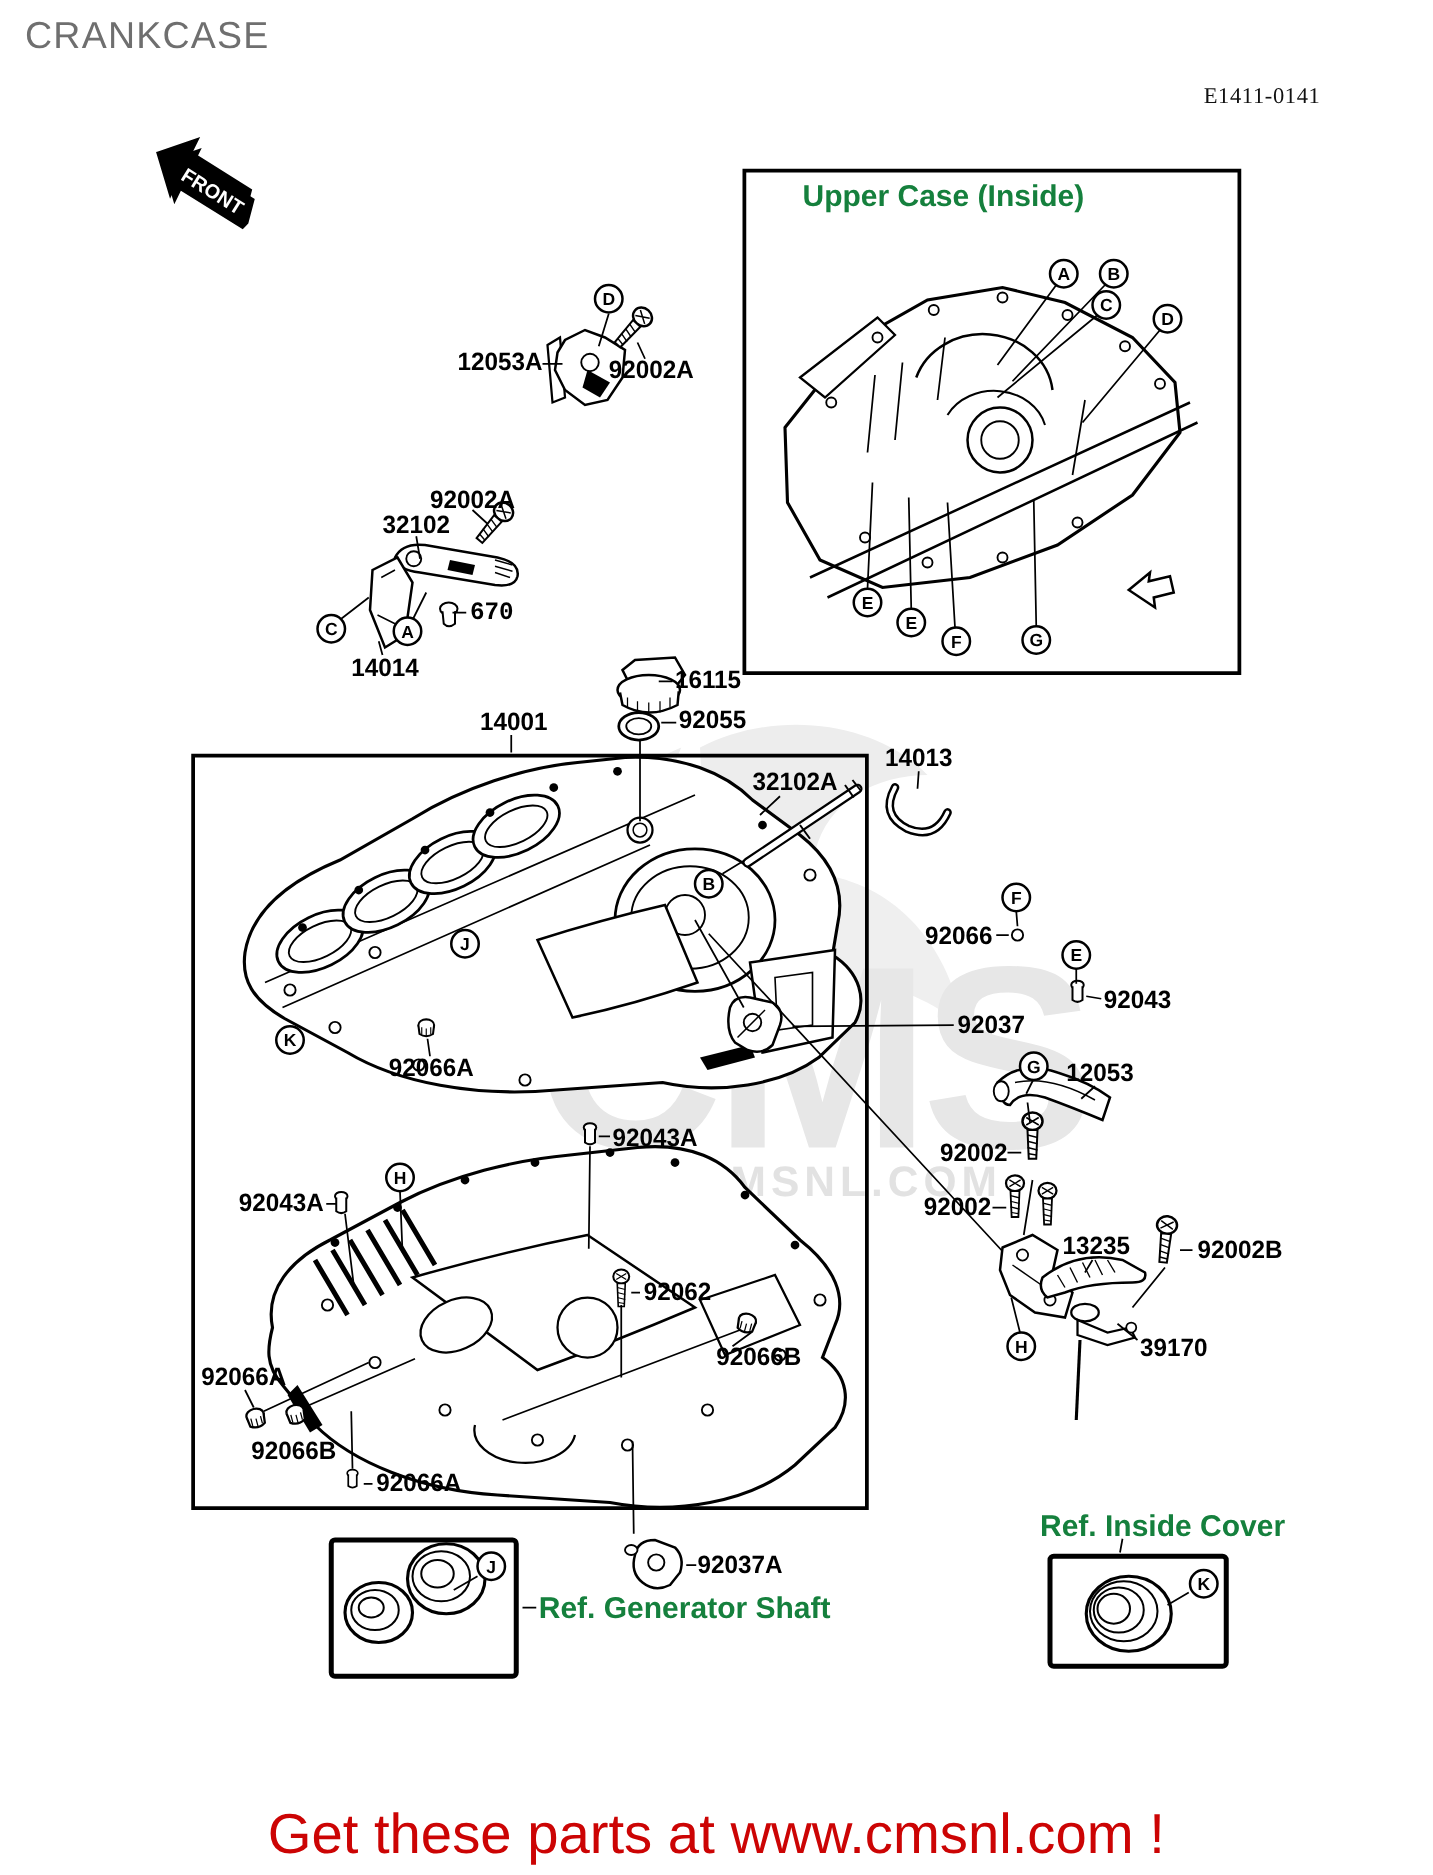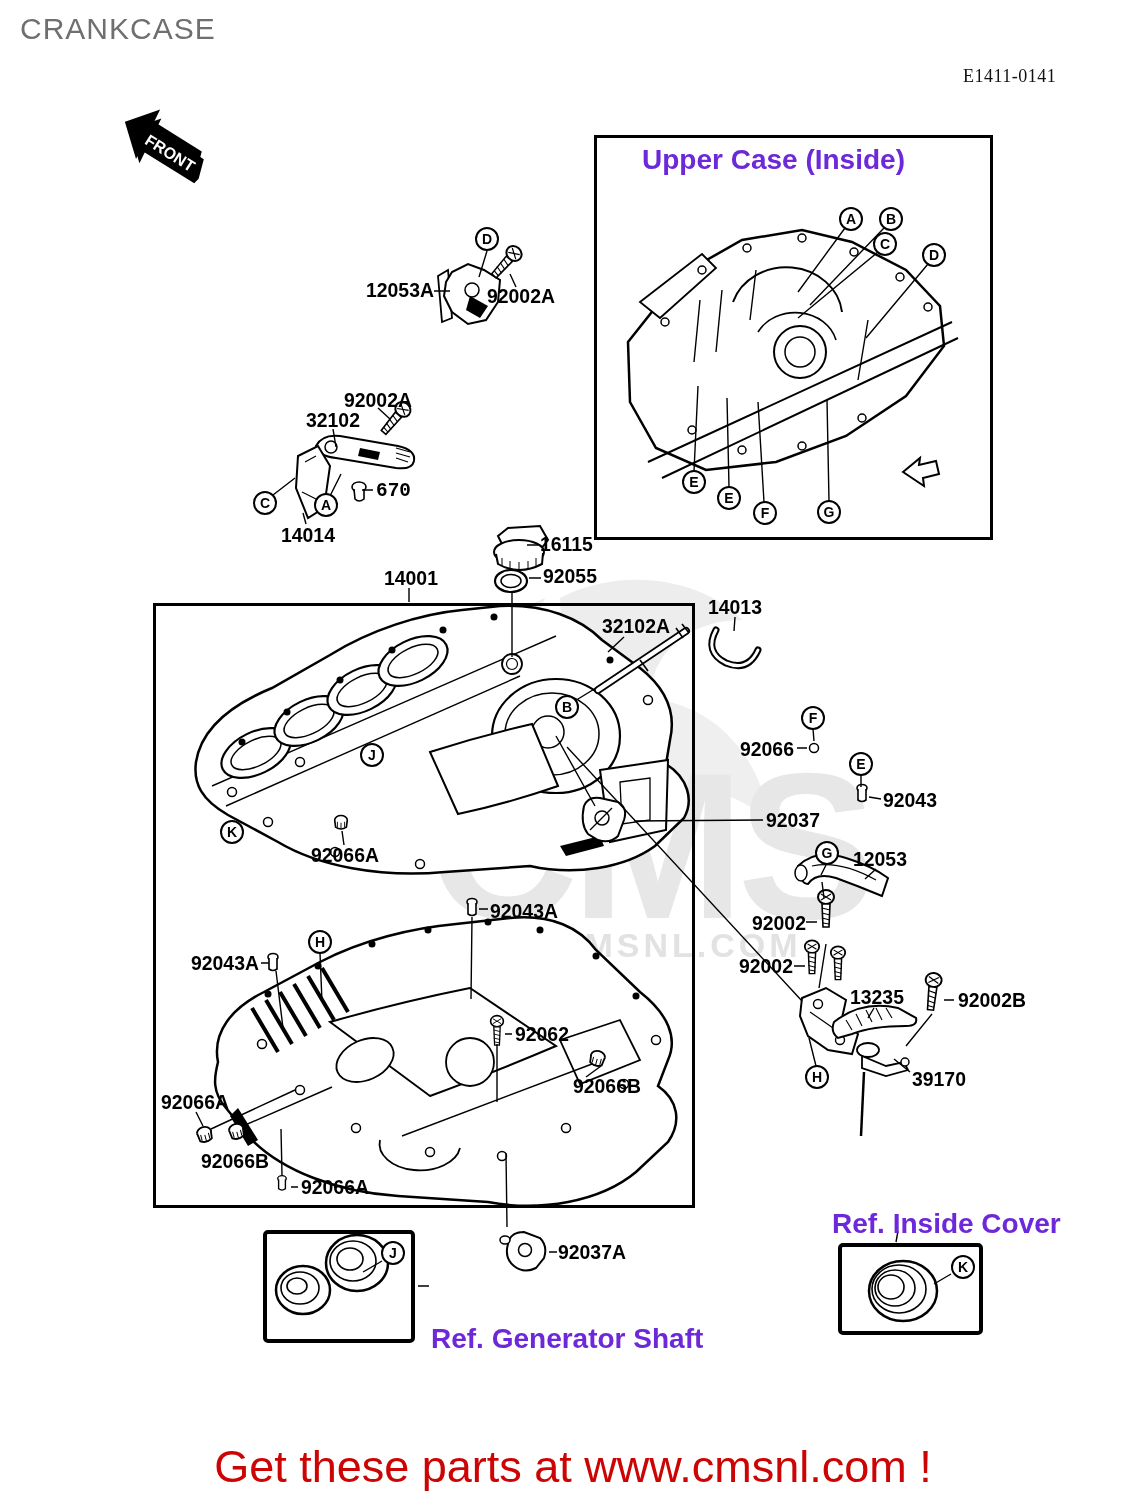--- a/index.html
+++ b/index.html
@@ -4,21 +4,21 @@
 <style>
   html,body{margin:0;padding:0;background:#fff;}
   #stage{position:relative;width:1146px;height:1500px;background:#ffffff;overflow:hidden;
          font-family:"Liberation Sans",sans-serif;}
   svg.art{position:absolute;left:0;top:0;}
   #title{position:absolute;left:20px;top:12px;font-size:30px;color:#6f6f6f;letter-spacing:1px;}
   #code{position:absolute;left:963px;top:66px;font-family:"Liberation Serif",serif;font-size:18px;color:#111;letter-spacing:.5px;}
   #footer{position:absolute;left:0;right:0;top:1441px;text-align:center;font-size:45px;color:#cc0404;}
   .pn{position:absolute;font-weight:bold;font-size:20px;line-height:1;color:#000;white-space:nowrap;
       transform:scaleX(.97);transform-origin:left top;}
-  .sec{position:absolute;font-weight:bold;font-size:28px;line-height:1;color:#6d28d9;white-space:nowrap;}
+  .sec{position:absolute;font-weight:bold;font-size:24px;line-height:1;color:#15803d;white-space:nowrap;}
   .co{position:absolute;width:24px;height:24px;box-sizing:border-box;border:2.6px solid #000;border-radius:50%;
       background:#fff;display:flex;align-items:center;justify-content:center;font-weight:bold;font-size:14px;line-height:1;color:#000;}
   .bx{position:absolute;border:3px solid #000;box-sizing:border-box;background:transparent;}
   .bx4{position:absolute;border:4px solid #000;border-radius:5px;box-sizing:border-box;background:transparent;}
 </style>
 </head>
 <body>
 
 <div id="stage">
 
@@ -269,21 +269,21 @@
   <div class="bx" style="left:594px;top:135px;width:399px;height:405px;"></div>
   <div class="bx" style="left:153px;top:603px;width:542px;height:605px;"></div>
   <div class="bx4" style="left:263px;top:1230px;width:152px;height:113px;"></div>
   <div class="bx4" style="left:838px;top:1243px;width:145px;height:92px;"></div>
 
   <div id="title">CRANKCASE</div>
   <div id="code">E1411-0141</div>
   <div id="footer">Get these parts at www.cmsnl.com !</div>
 
   <div class="sec" style="left:642px;top:146px;">Upper Case (Inside)</div>
-  <div class="sec" style="left:431px;top:1325px;">Ref. Generator Shaft</div>
+  <div class="sec" style="left:431px;top:1275px;">Ref. Generator Shaft</div>
   <div class="sec" style="left:832px;top:1210px;">Ref. Inside Cover</div>
 
   <div class="pn" style="left:366px;top:280px;">12053A</div>
   <div class="pn" style="left:487px;top:286px;">92002A</div>
   <div class="pn" style="left:344px;top:390px;">92002A</div>
   <div class="pn" style="left:306px;top:410px;">32102</div>
   <div class="pn" style="left:376px;top:481px;font-family:Liberation Mono, monospace;">670</div>
   <div class="pn" style="left:281px;top:525px;">14014</div>
   <div class="pn" style="left:540px;top:534px;">16115</div>
   <div class="pn" style="left:543px;top:566px;">92055</div>

